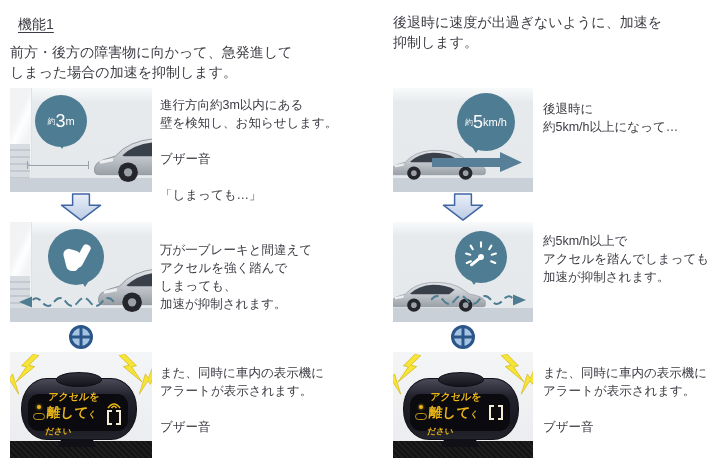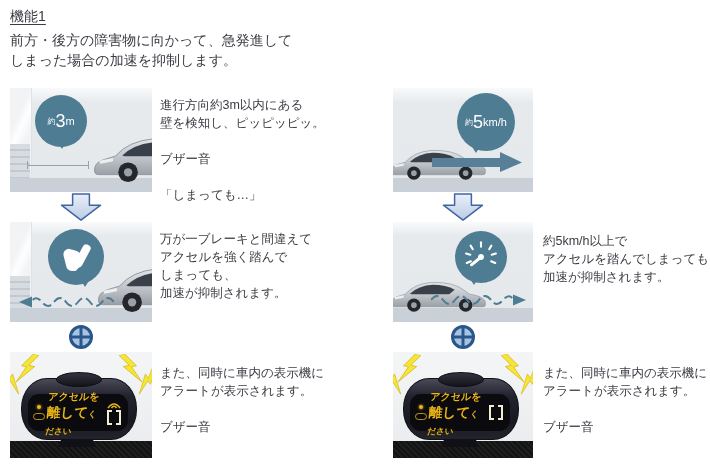--- a/index.html
+++ b/index.html
@@ -1,21 +1,21 @@
 <!DOCTYPE html>
 <html style="--teal: #4e7c92; --arrow-border: #4065a3; --plus-ring: #2b5689; --plus-fill: #a5c3e3; --text: #3b3b43; --bolt-yellow: #f6e437; --screen-yellow: #eab517; --ground: #c9d0d8;"><head>
 <meta charset="utf-8">
 <style>
   html,body{margin:0;padding:0;background:#fff;}
   .canvas{position:relative;width:710px;height:473px;background:#fff;overflow:hidden;
           font-family:"Liberation Sans",sans-serif;color:var(--text,#3b3b43);}
   .col{position:absolute;top:8px;}
   .col-left{left:10px;width:348px;}
   .col-right{left:393px;width:317px;}
-  .fn-title{font-size:14px;font-weight:400;margin:0;text-decoration:underline;text-underline-offset:3px;}
+  .fn-title{font-size:14px;font-weight:400;margin:8px;text-decoration:underline;text-underline-offset:3px;}
   .fn-desc{margin:4px 0 15px 0;font-size:14px;line-height:20px;white-space:pre-line;}
   
   .illus{position:absolute;left:0;width:142px;overflow:hidden;
          background:linear-gradient(180deg,#f8fafb 0%,#e7eaed 14%,#e5e9ec 100%);}
   .illus1{top:80px;height:104px;}
   .illus2{top:214px;height:100px;}
   .illus3{top:344px;height:106px;background:linear-gradient(180deg,#f3f5f6,#e9ebee);}
   .col-right .illus{width:140px;}
   .ground{position:absolute;left:0;right:0;bottom:0;height:14px;background:var(--ground,#c9d0d8);}
   .wall{position:absolute;left:0;top:0;bottom:0;width:21px;background:#f1f3f5;
@@ -55,21 +55,21 @@
   .da1{top:185px;} 
   .plus{position:absolute;left:58px;width:26px;height:26px;top:316px;}
   .col-right .plus{left:57px;}
   .wave{position:absolute;z-index:2;}
   .illus2 .wave{left:8px;bottom:12px;}
   .col-right .illus2 .wave{left:38px;bottom:14px;}
   .solid-arrow{position:absolute;left:39px;top:64px;z-index:2;}
   
   .step-text{position:absolute;left:150px;font-size:12.5px;line-height:18px;}
   .col-right .step-text{left:150px;}
-  .st1{top:88px;} .st2{top:222px;} .st3{top:356px;}
+  .st1{top:88px;} .st2{top:233px;} .st3{top:356px;}
   .col-right .st1{top:92px;} .col-right .st2{top:224px;}
   .step-text p{margin:0;white-space:pre-line;}
   .buzzer{margin-top:13px;}
   .buzzer span{display:block;}
   
   .device{position:absolute;left:11px;top:26px;width:114px;height:60px;z-index:2;
           background:linear-gradient(180deg,#4a4a58 0%,#23232e 28%,#191922 70%,#23232c 100%);
           border-radius:26px/30px;border:1px solid #101018;}
   .col-right .device{left:10px;}
   .knob{position:absolute;left:34px;top:-7px;width:44px;height:13px;border-radius:50%;
@@ -153,21 +153,21 @@
         </svg>
       <div class="balloon">
         <span class="b-pre">約</span>
           <span class="b-val">3</span>
           <span class="b-unit">m</span>
         <i class="tail tail-c"></i>
       </div>
     </div>
     <div class="step-text st1">
       <p>進行方向約3m以内にある
-壁を検知し、ピッピッピッ。</p>
+壁を検知し、お知らせします。</p>
       <p class="buzzer">
         <span>ブザー音</span>
         <span>「しまっても…」</span>
       </p>
     </div>
 
     <svg class="down-arrow da1" viewBox="0 0 44 30">
         <use href="#downArrow"></use>
       </svg>
 
@@ -240,36 +240,42 @@
     <div class="step-text st3">
       <p>また、同時に車内の表示機に
 アラートが表示されます。</p>
       <p class="buzzer">
         <span>ブザー音</span>
       </p>
     </div>
   </section>
 
   <section class="col col-right">
+    <p class="fn-desc">後退時に速度が出過ぎないように、加速を
+抑制します。</p>
 
     <div class="illus illus1">
       <div class="ground"></div>
       <svg class="car" viewBox="0 0 130 50">
           <use href="#car"></use>
         </svg>
       <svg class="solid-arrow" width="90" height="20" viewBox="0 0 90 20">
         <rect x="0" y="6" width="69" height="9" fill="#587f98"></rect>
         <polygon points="68,0 90,10.5 68,20" fill="#587f98"></polygon>
       </svg>
       <div class="balloon">
         <span class="b-pre">約</span>
           <span class="b-val">5</span>
           <span class="b-unit">km/h</span>
         <i class="tail tail-l"></i>
       </div>
+    </div>
+    <div class="step-text st1">
+      <p>後退時に
+約5km/h以上になって…</p>
     </div>
 
     <svg class="down-arrow da1" viewBox="0 0 44 30">
         <use href="#downArrow"></use>
       </svg>
 
     <div class="illus illus2">
       <div class="ground"></div>
       <svg class="car" viewBox="0 0 130 50">
           <use href="#car"></use>

